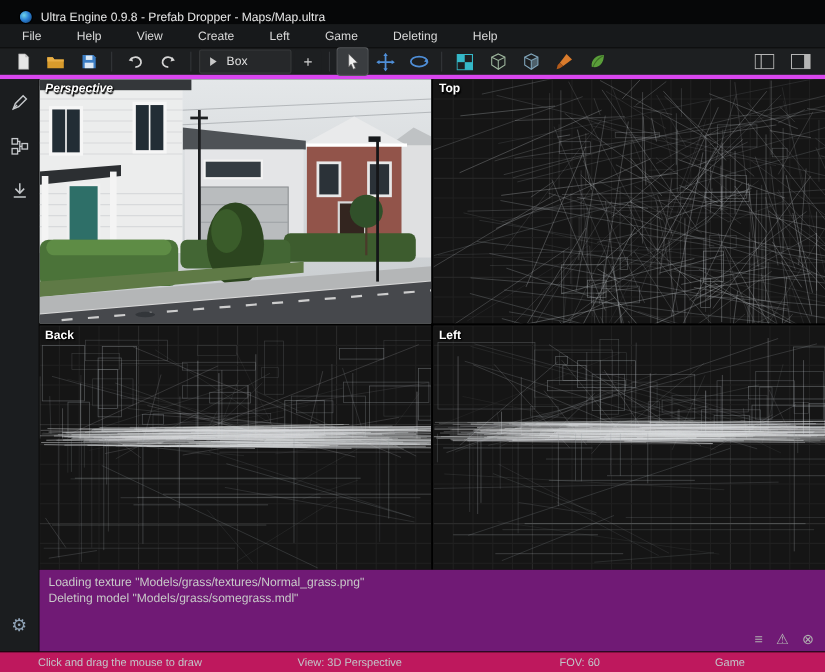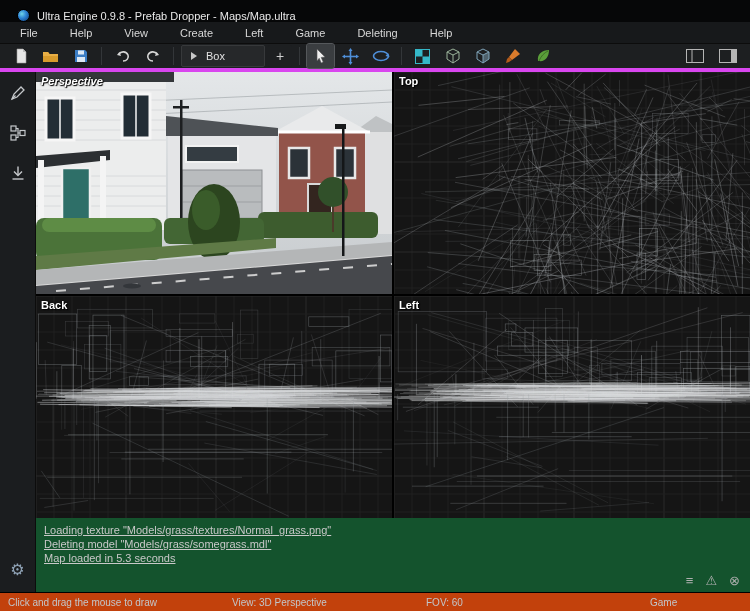--- a/index.html
+++ b/index.html
@@ -44,30 +44,30 @@
   .work { flex:1 1 auto; display:flex; flex-direction:column; min-width:0; }
   .viewports { height:446px; display:grid; grid-template-columns:1fr 1fr;
     grid-template-rows:1fr 1fr; gap:2px; background:#000; flex:0 0 auto; }
   .viewport { position:relative; background:#151515; overflow:hidden; }
   .viewport svg { position:absolute; inset:0; width:100%; height:100%; display:block; }
   .viewport.active { outline:1px solid #9aa0a4; outline-offset:-1px;font-style:italic; }
   .vp-label { position:absolute; top:3px; left:5px; font-size:11px; font-weight:bold; color:#fff;
     text-shadow:1px 1px 1px #000, 0 0 2px #000; z-index:2; }
 
   
-  .console { height:74px; background:#14532d; position:relative; padding:5px 8px; font-size:11px;
-    color:#c8c8c8; flex:0 0 auto;text-decoration:underline; }
+  .console { height:74px; background:#701a75; position:relative; padding:5px 8px; font-size:11px;
+    color:#c8c8c8; flex:0 0 auto; }
   .console-line { line-height:14px; white-space:nowrap; }
   .console-icons { position:absolute; right:10px; bottom:4px; display:flex; gap:12px;
     font-size:13px; color:#b0b0b0; }
   .console-icons span { cursor:default; }
 
   
-  .statusbar { height:19px; background:#c2410c; display:flex; align-items:center; font-size:10px;
-    color:#c2c6ca; flex:0 0 auto; border-top:1px solid #000; overflow:hidden; }
+  .statusbar { height:19px; background:#be185d; display:flex; align-items:center; font-size:10px;
+    color:#c2c6ca; flex:0 0 auto; border-top:1px solid #000; overflow:hidden;text-align:center; }
   .status-hint { width:210px; padding-left:8px; white-space:nowrap; overflow:hidden; }
   .status-seg { white-space:nowrap; overflow:hidden; flex:0 0 auto;margin-left:22px; }
   .sv { width:172px; } .sf { width:202px; } .sg { width:177px; }
   .sc { width:15px; overflow:visible; }
 </style>
 </head>
 <body>
 
 <div class="app">
 
@@ -1278,21 +1278,20 @@
               <line x1="54.12002535443753" y1="134.5183164962288" x2="148.4468038994819" y2="170.40106513397768" stroke="#8a9094" stroke-opacity="0.3401521932519972" stroke-width="0.5"></line>
             </svg>
           <div class="vp-label">Left</div>
         </div>
 
       </div>
 
       <div class="console">
         <div class="console-line">Loading texture "Models/grass/textures/Normal_grass.png"</div>
         <div class="console-line">Deleting model "Models/grass/somegrass.mdl"</div>
-        <div class="console-line">Map loaded in 5.3 seconds</div>
         <div class="console-icons">
           <span><span>≡</span></span>
           <span><span>⚠</span></span>
           <span><span>⊗</span></span>
         </div>
       </div>
 
     </div>
   </div>
 

